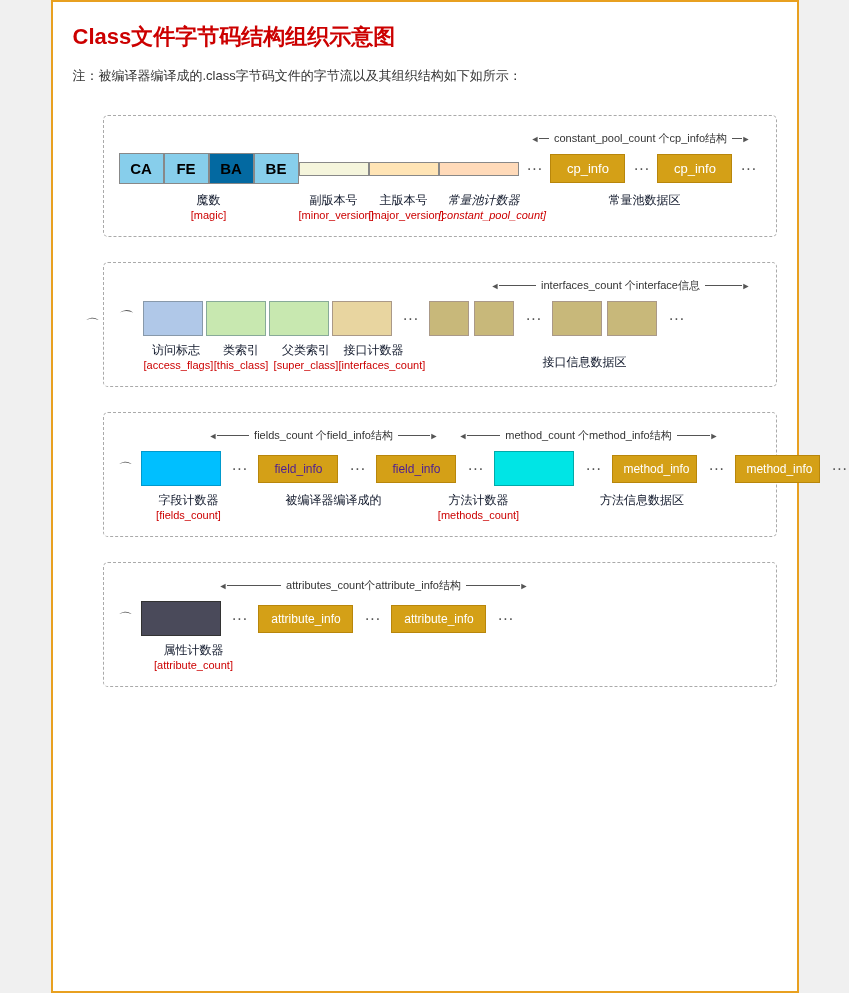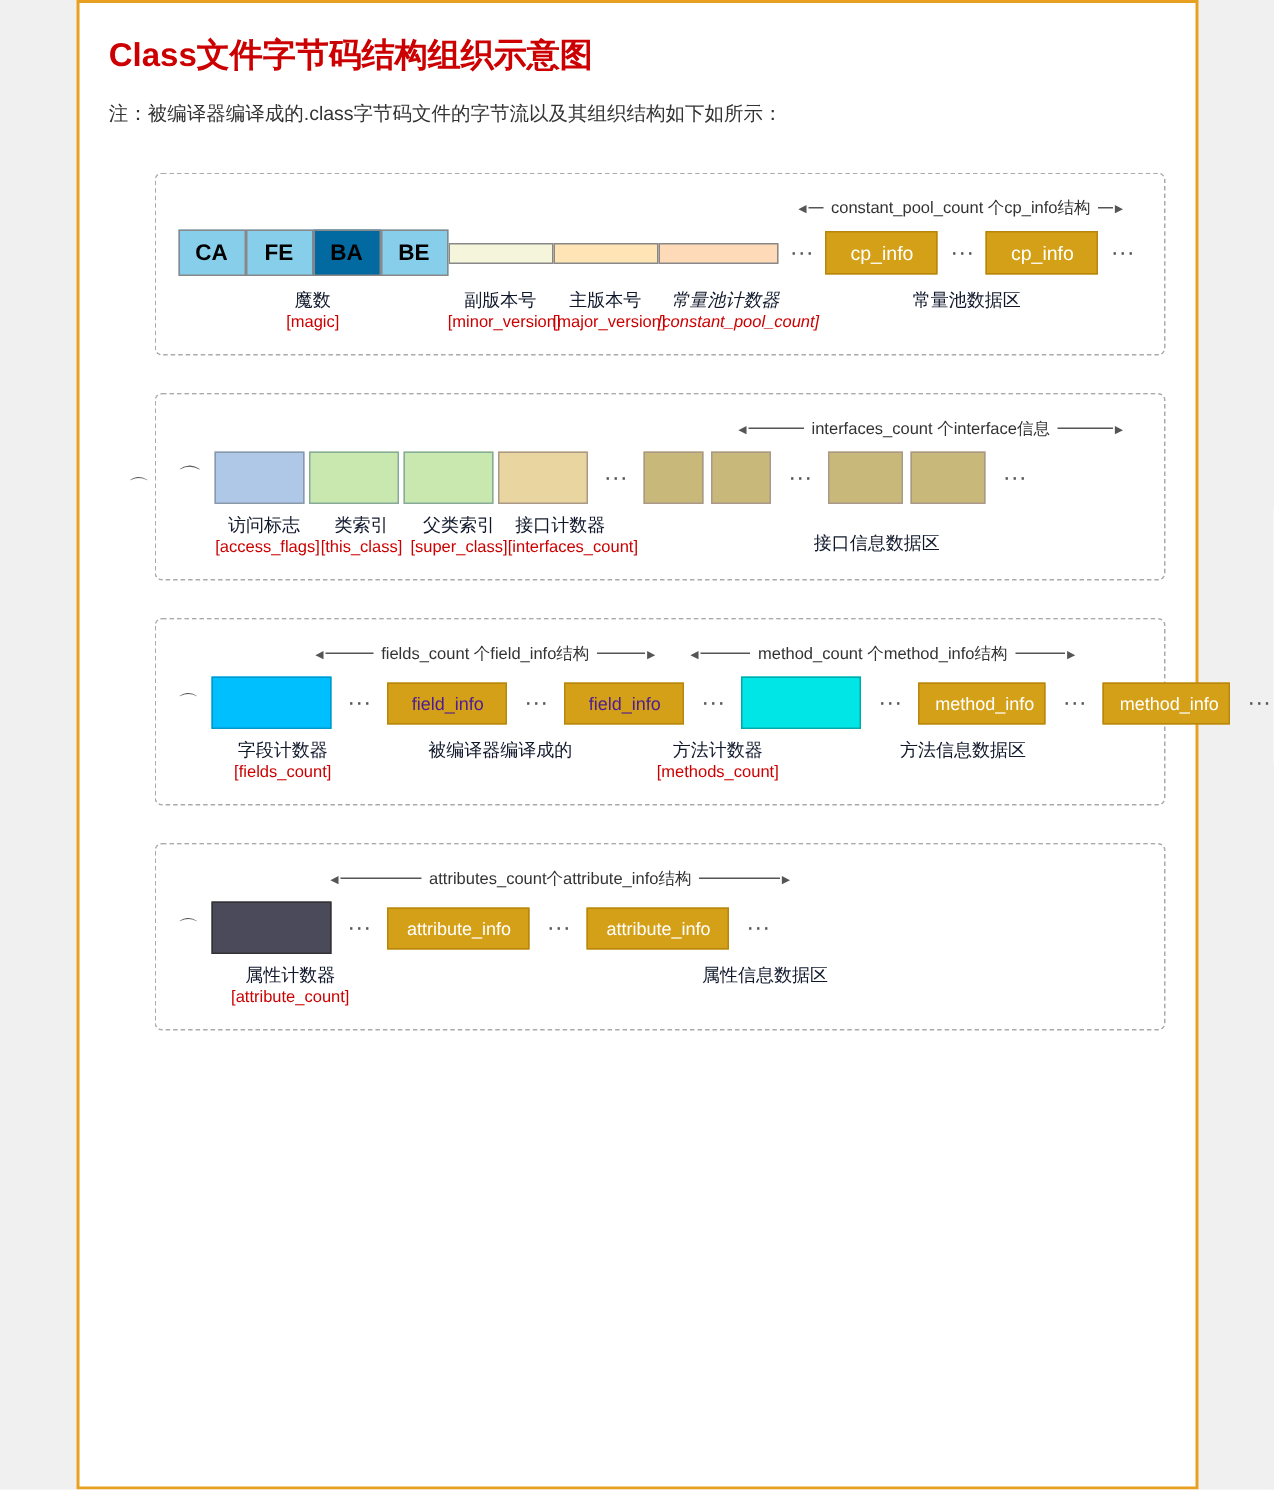--- a/index.html
+++ b/index.html
@@ -359,19 +359,16 @@
       <span class="byte-dots">···</span>
       <div class="attribute-info-box">attribute_info</div>
       <span class="byte-dots">···</span>
     </div>
 
     <div style="display:flex; align-items:flex-start; margin-top:6px; gap:16px; padding-left:25px;">
       <div style="text-align:center; width:100px;">
         <div class="label-name">属性计数器</div>
         <div class="label-key">[attribute_count]</div>
       </div>
-      <div style="text-align:center; flex:1;">
-        <div class="label-name">属性信息数据区</div>
-      </div>
     </div>
   </div>
 
 </div>
 
 </body></html>

